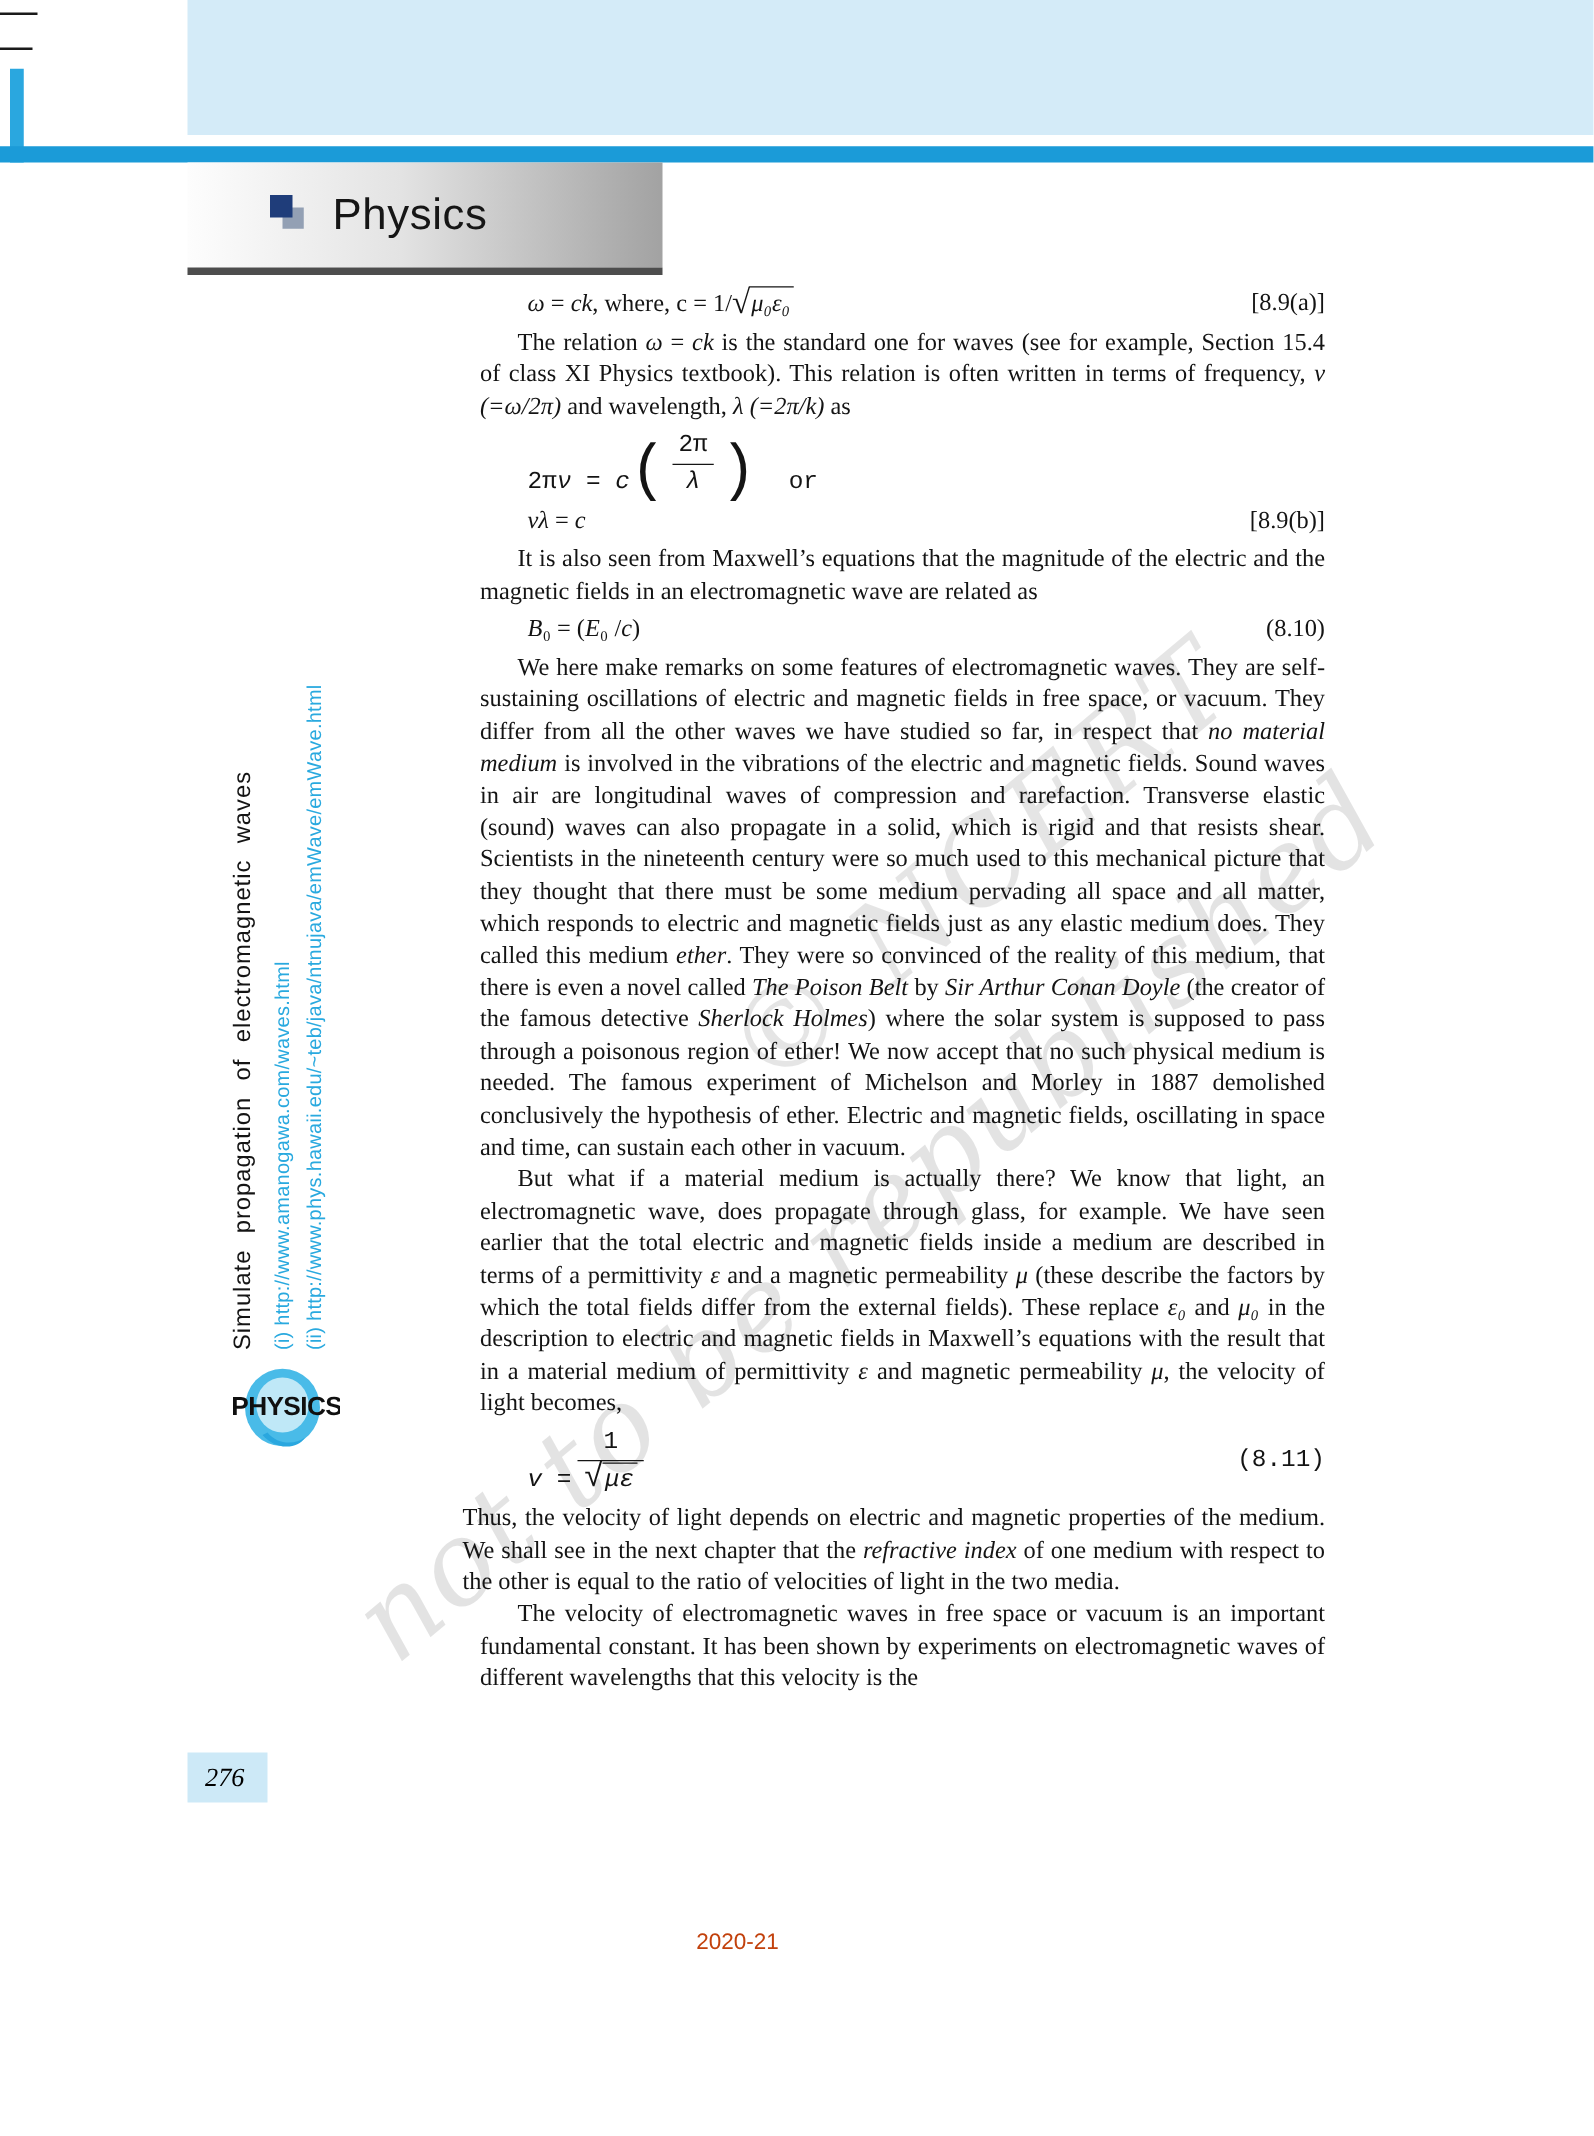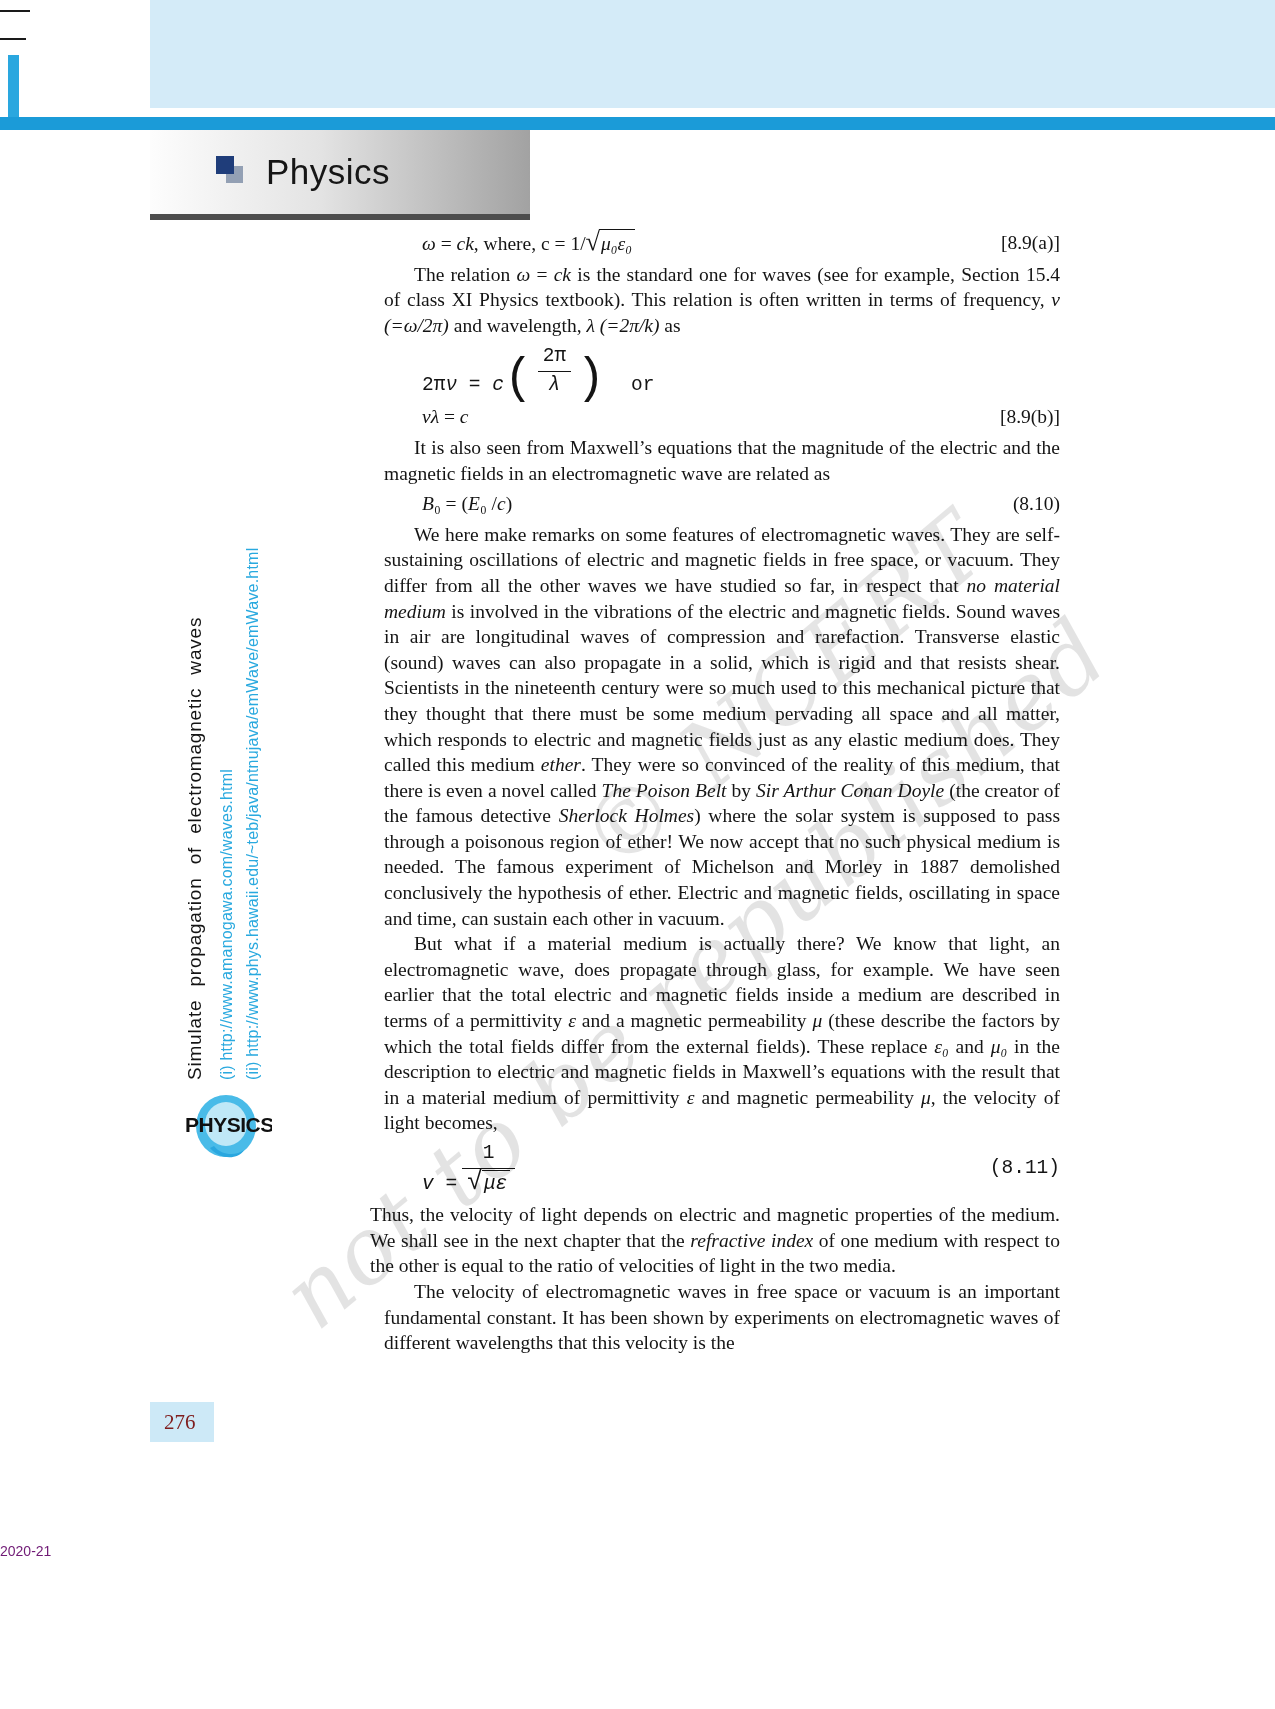--- a/index.html
+++ b/index.html
@@ -55,23 +55,23 @@
   .frac{display:inline-flex;flex-direction:column;text-align:center;margin:0 5px;vertical-align:middle;}
   .frac .num{padding:0 5px 1px;}
   .frac .den{border-top:1.6px solid #141414;padding:1px 5px 0;}
   .big-paren{font-size:48px;line-height:0.85;font-weight:400;transform:scaleY(1.05);}
   .or-word{margin-left:26px;}
   .eq-tall{min-height:56px;font-family:Liberation Mono, monospace;}
 
   
   .page-num-box{position:absolute;left:150px;top:1402px;width:64px;height:40px;background:#cde9f7;
                 z-index:2;display:flex;align-items:center;}
-  .page-num-box span{font-size:21px;padding-left:14px;color:#7f1d1d;}
-  .footer-year{position:absolute;left:0;top:1543px;width:1180px;text-align:left;z-index:2;
-               font-family:"Liberation Sans",sans-serif;font-size:14px;color:#701a75;}
+  .page-num-box span{font-size:21px;padding-left:14px;color:#000000;font-style:italic;}
+  .footer-year{position:absolute;left:0;top:1543px;width:1180px;text-align:center;z-index:2;
+               font-family:"Liberation Sans",sans-serif;font-size:18px;color:#c2410c;}
 </style>
 </head>
 <body>
 
 <div class="page">
 
   <div class="reg-mark reg-1"></div>
   <div class="reg-mark reg-2"></div>
   <div class="margin-blue-bar"></div>
 

